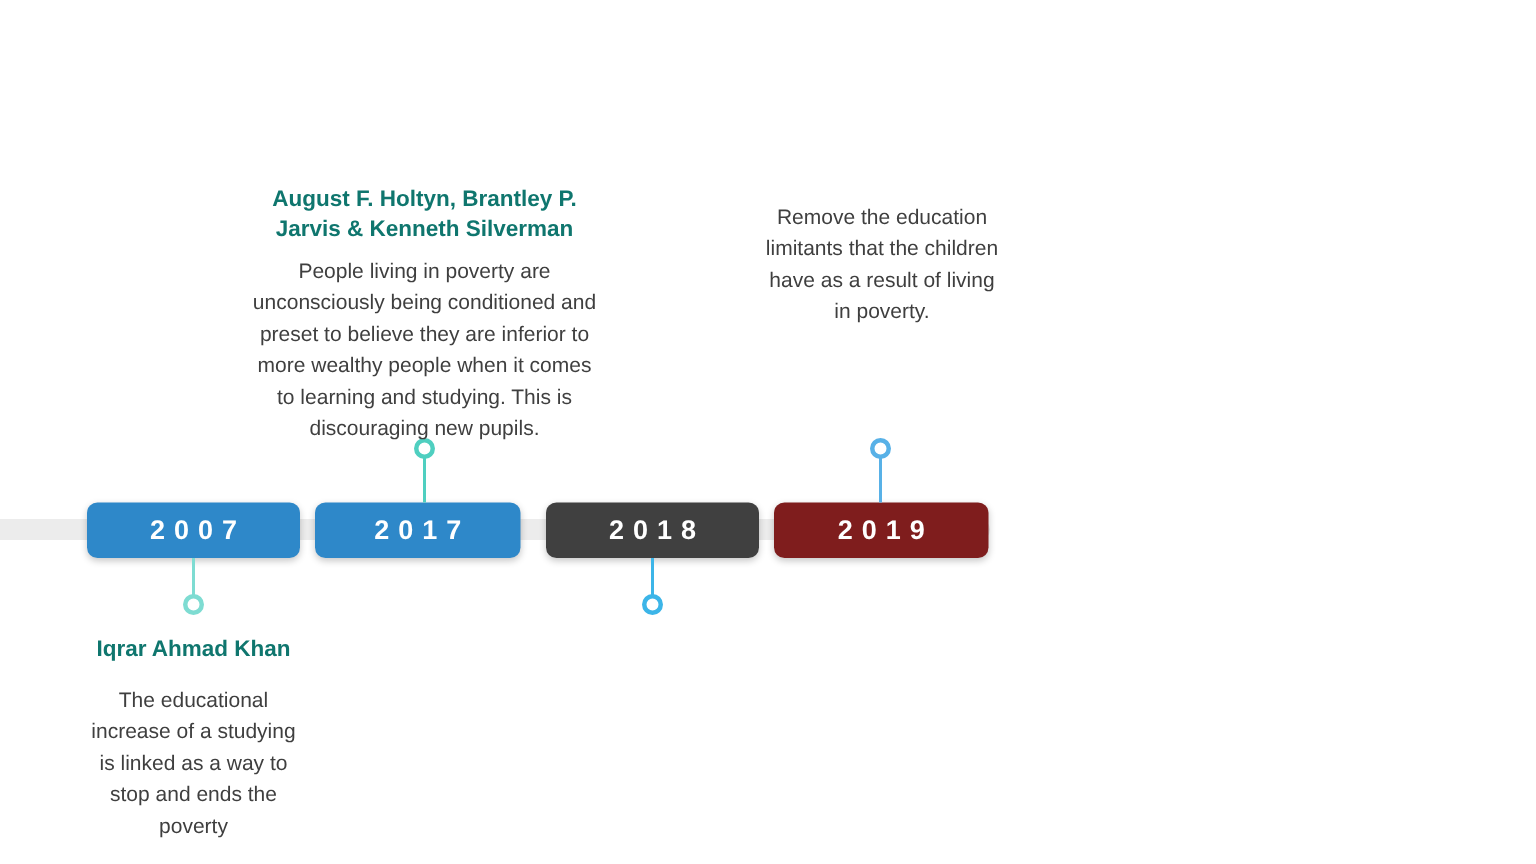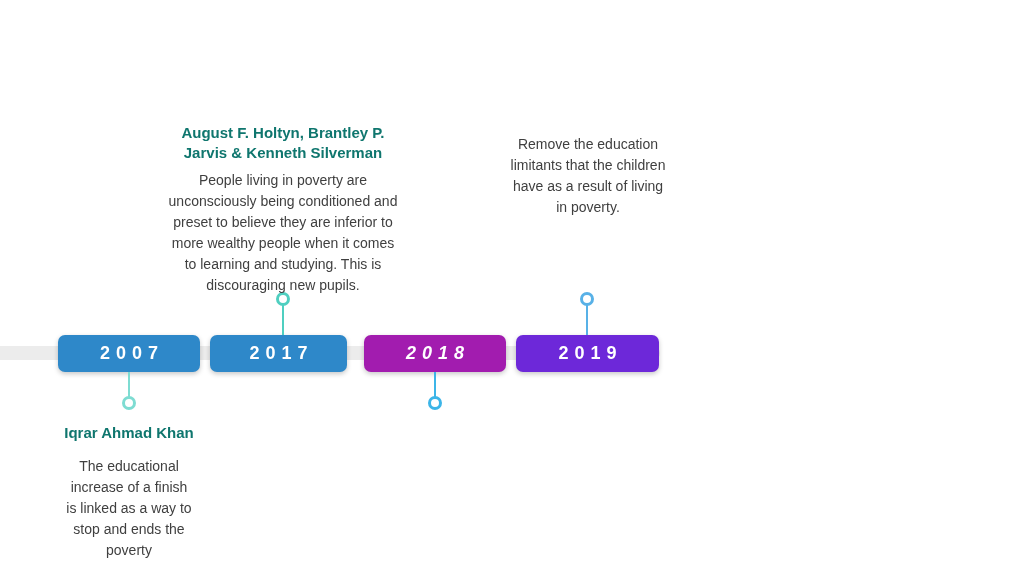--- a/index.html
+++ b/index.html
@@ -104,24 +104,24 @@
 <div class="canvas">
 
   <div class="timeline-bar" style="background-color: rgb(236, 236, 236);"></div>
 
   <div class="year-box box-2016" style="background-color: rgb(46, 136, 201);">
     <span class="year-label">2007</span>
   </div>
   <div class="year-box box-2017" style="background-color: rgb(46, 136, 201);">
     <span class="year-label">2017</span>
   </div>
-  <div class="year-box box-2018" style="background-color: #a21caf; font-style: italic;">
+  <div class="year-box box-2018" style="background-color: #404040;">
     <span class="year-label">2018</span>
   </div>
-  <div class="year-box box-2019" style="background-color: #6d28d9;">
+  <div class="year-box box-2019" style="background-color: #7f1d1d;">
     <span class="year-label">2019</span>
   </div>
 
   <div class="conn-line line-2016" style="background-color: rgb(126, 220, 210);"></div>
   <div class="conn-circle circle-2016" style="border-color: rgb(126, 220, 210);"></div>
 
   <div class="conn-circle circle-2017" style="border-color: rgb(79, 207, 192);"></div>
   <div class="conn-line line-2017" style="background-color: rgb(79, 207, 192);"></div>
 
   <div class="conn-line line-2018" style="background-color: rgb(60, 181, 232);"></div>
@@ -144,20 +144,20 @@
   <div class="entry-text text-2019">
     <div class="author-desc">Remove the education
 limitants that the children
 have as a result of living
 in poverty.</div>
   </div>
 
   <div class="entry-text text-2016">
     <div class="author-name">Iqrar Ahmad Khan</div>
     <div class="author-desc">The educational
-increase of a finish
+increase of a studying
 is linked as a way to
 stop and ends the
 poverty</div>
   </div>
 
 
 </div>
 
 </body></html>

